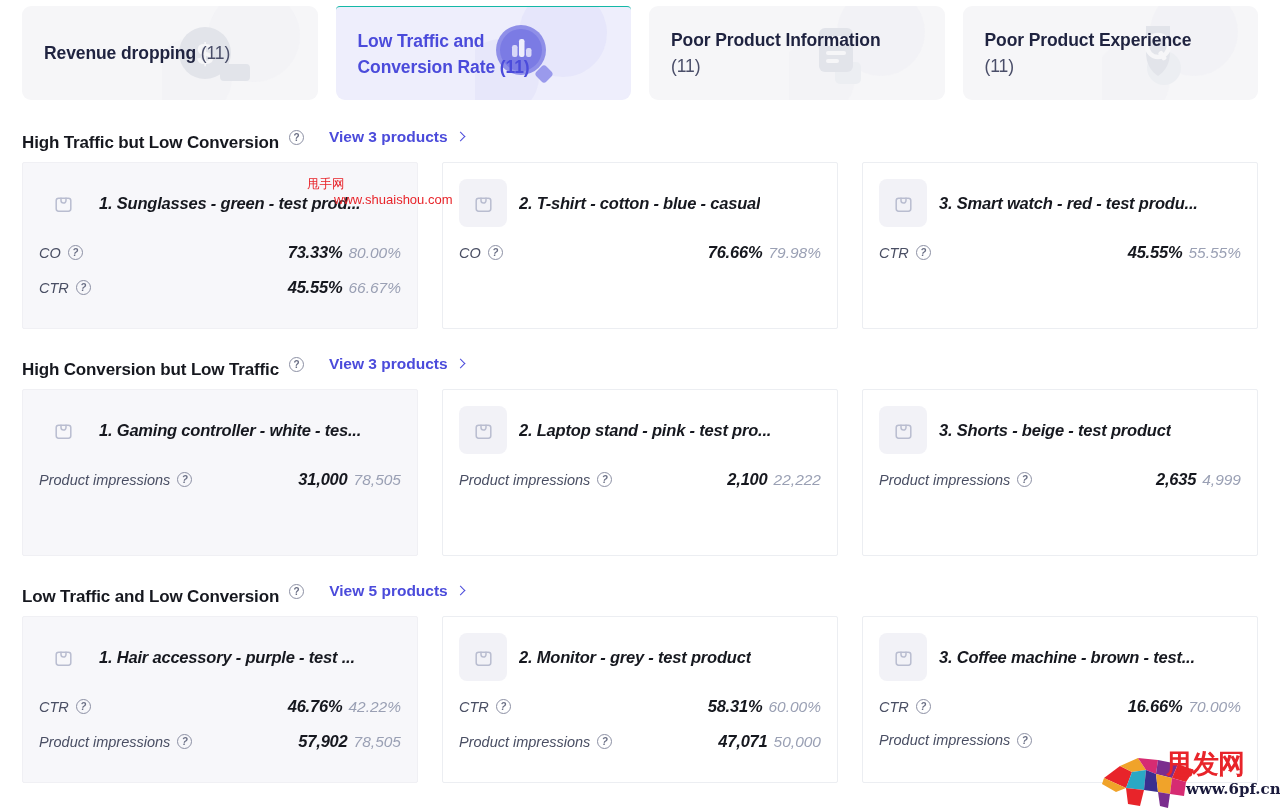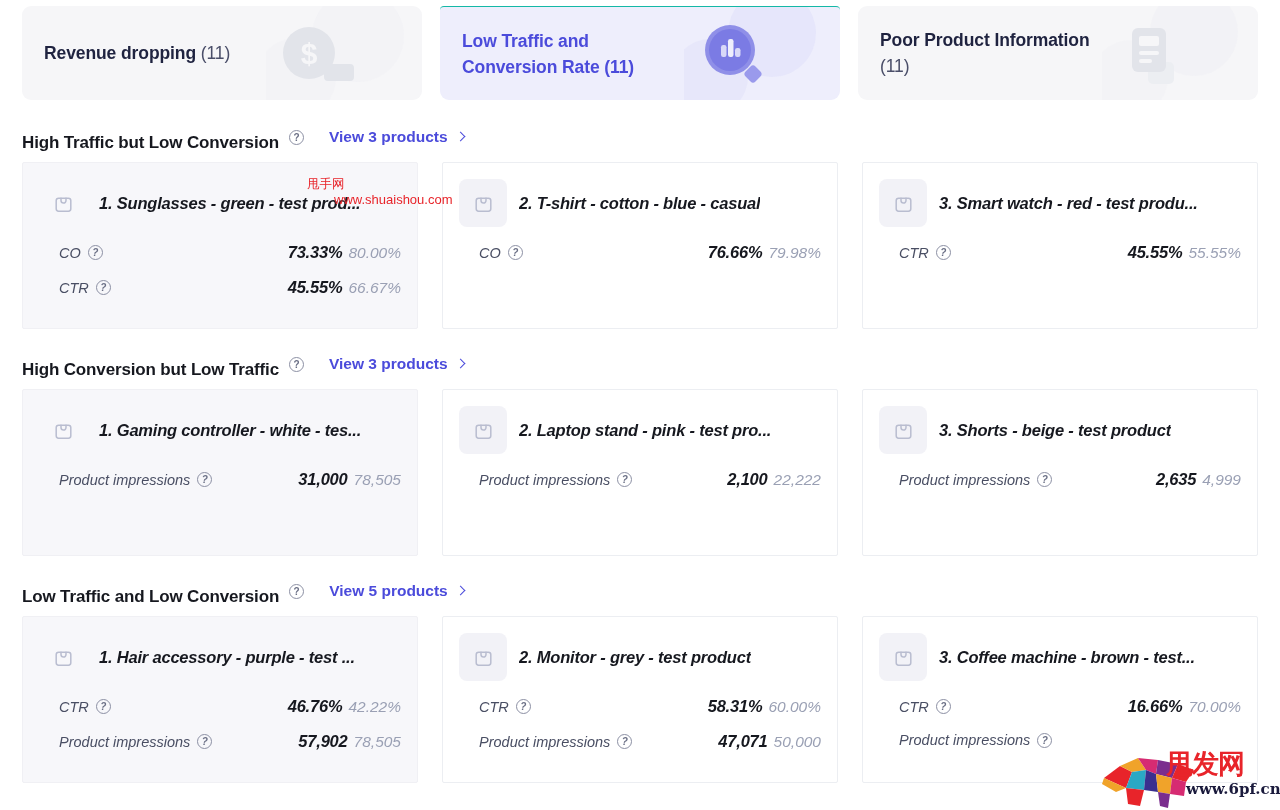--- a/index.html
+++ b/index.html
@@ -151,21 +151,20 @@
     color: #16181f;
     letter-spacing: -0.2px;
     white-space: nowrap;
     overflow: hidden;
   }
 
   .metric {
     display: flex;
     align-items: center;
     margin-top: 16px;
-    margin-left: 20px;
   }
   .metric-label {
     display: flex;
     align-items: center;
     gap: 7px;
     font-size: 14.5px;
     color: #494e63;
   }
   .metric-vals {
     margin-left: auto;
@@ -246,20 +245,36 @@
           <rect x="37" y="45" width="20" height="4" rx="2" fill="#f6f6f8"></rect>
           <rect x="37" y="53" width="13" height="4" rx="2" fill="#f6f6f8"></rect>
         </svg>
       </div>
       <div class="tab-label">
         <span>Poor Product Information</span>
         <span class="tab-count">(11)</span>
       </div>
     </div>
 
+    <div class="tab">
+      <div class="tab-art">
+        <svg viewBox="0 0 150 94" width="150" height="94">
+          <circle cx="92" cy="26" r="44" fill="#f1f1f5" opacity="0.7"></circle>
+          <circle cx="30" cy="74" r="38" fill="#f1f1f5" opacity="0.6"></circle>
+          <circle cx="62" cy="62" r="17" fill="#eceef2"></circle>
+          <path d="M44 20 L68 20 L68 46 Q68 62 56 70 Q44 62 44 46 Z" fill="#e2e4ea"></path>
+          <circle cx="56" cy="40" r="11" fill="none" stroke="#f6f6f8" stroke-width="4.5"></circle>
+          <rect x="58" y="45" width="5" height="10" rx="2" fill="#f6f6f8" transform="rotate(-35 60 50)"></rect>
+        </svg>
+      </div>
+      <div class="tab-label">
+        <span>Poor Product Experience</span>
+        <span class="tab-count">(11)</span>
+      </div>
+    </div>
 
   </div>
 
   <div id="sections-root">
       <div class="section">
         <div class="section-head">
           <span class="section-title">High Traffic but Low Conversion</span>
           <span class="help">?</span>
           <span class="view-link">
             <span>View 3 products</span>

